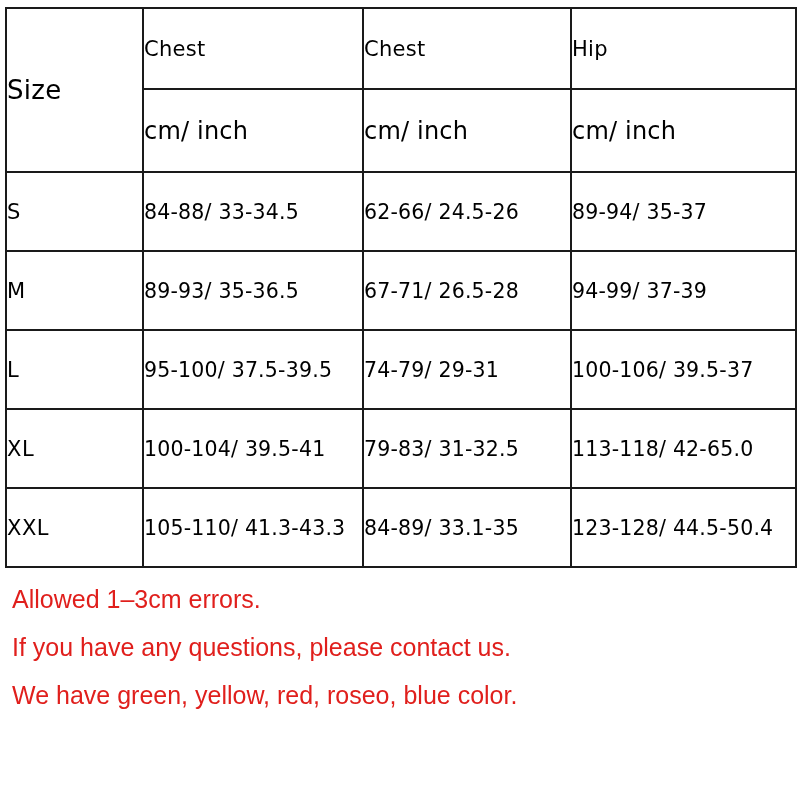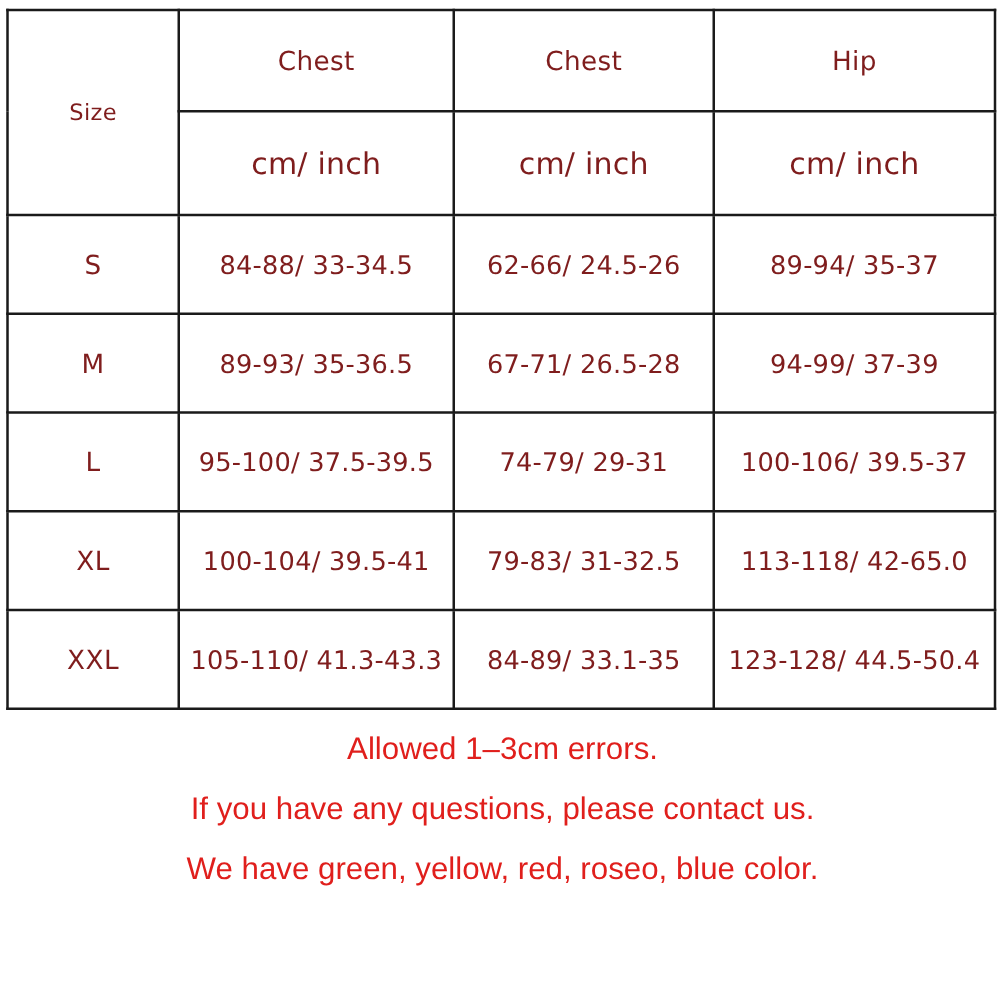--- a/index.html
+++ b/index.html
@@ -34,24 +34,24 @@
   table.size-table {
     border-collapse: collapse;
     table-layout: fixed;
     width: 790px;
     background: #ffffff;
   }
 
   table.size-table td,
   table.size-table th {
     border: 2px solid #1a1a1a;
-    text-align: center;
+    text-align: left;
     vertical-align: middle;
     font-weight: 400;
-    color: #7f1d1d;
+    color: #000000;
     font-family: "DejaVu Sans", "Liberation Sans", sans-serif;
     padding: 0;
   }
 
   
   col.c-size  { width: 137px; }
   col.c-chest { width: 220px; }
   col.c-waist { width: 208px; }
   col.c-hip   { width: 225px; }
 
@@ -62,21 +62,21 @@
     letter-spacing: 0.3px;
   }
   
   .hdr-unit {
     height: 81px;
     font-size: 24px;
     letter-spacing: 0.2px;
   }
   
   .hdr-size {
-    font-size: 18px;
+    font-size: 26px;
     letter-spacing: 0.3px;
   }
 
   
   table.size-table tbody tr {
     height: 79px;
   }
   .cell-size {
     font-size: 21px;
     letter-spacing: 0.5px;
@@ -95,21 +95,20 @@
     top: 575px;
     width: 780px;
   }
   .note-line {
     color: #e01f1c;
     font-family: "Liberation Sans", "DejaVu Sans", sans-serif;
     font-size: 25px;
     line-height: 48px;
     white-space: nowrap;
     letter-spacing: 0px;
-    text-align: center;
   }
 </style>
 </head>
 <body>
 
 <div class="page">
 
   <div class="size-table-wrap">
     <table class="size-table">
       <colgroup>

